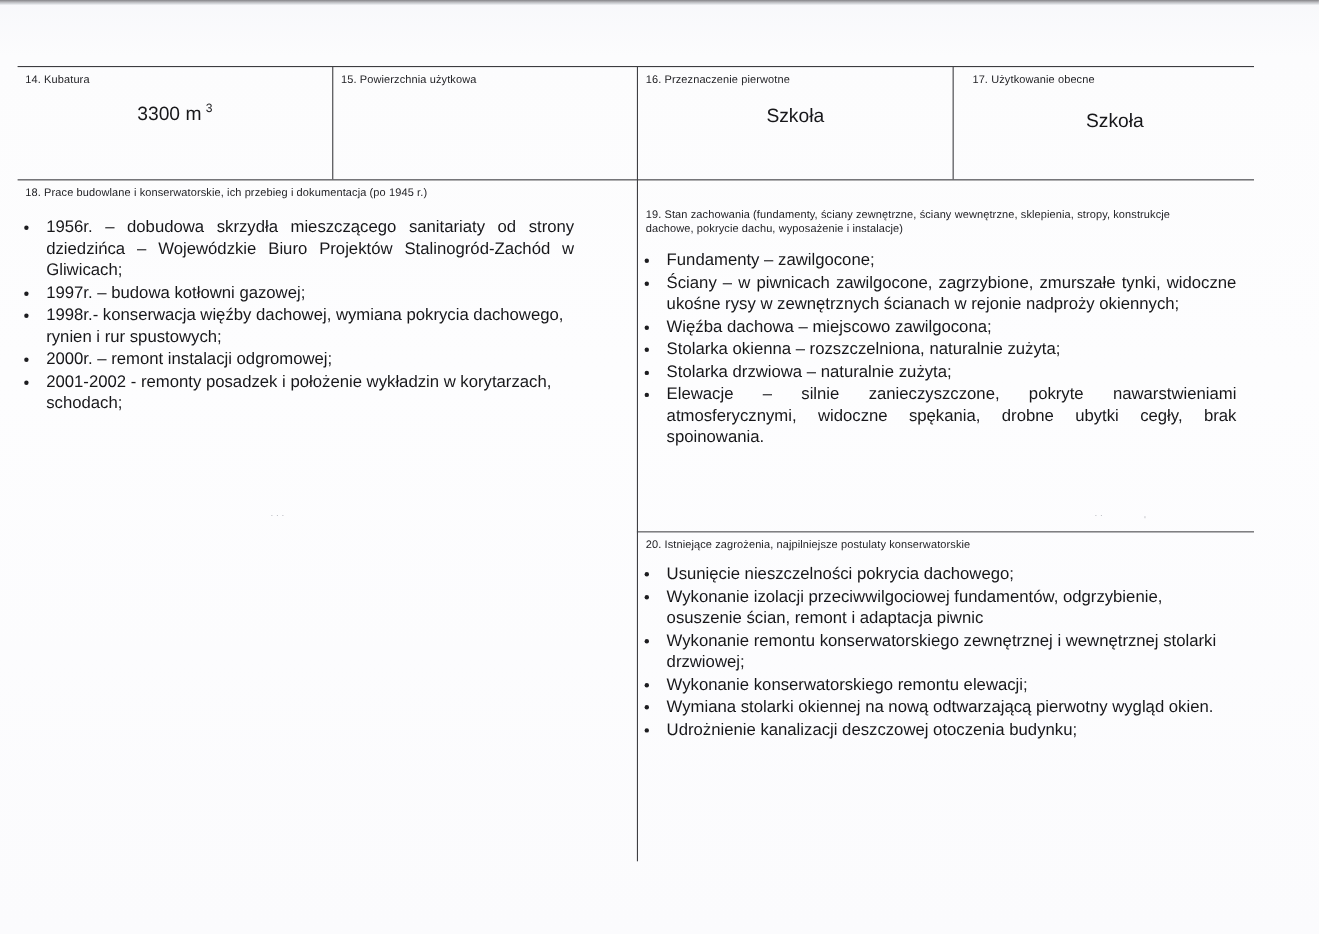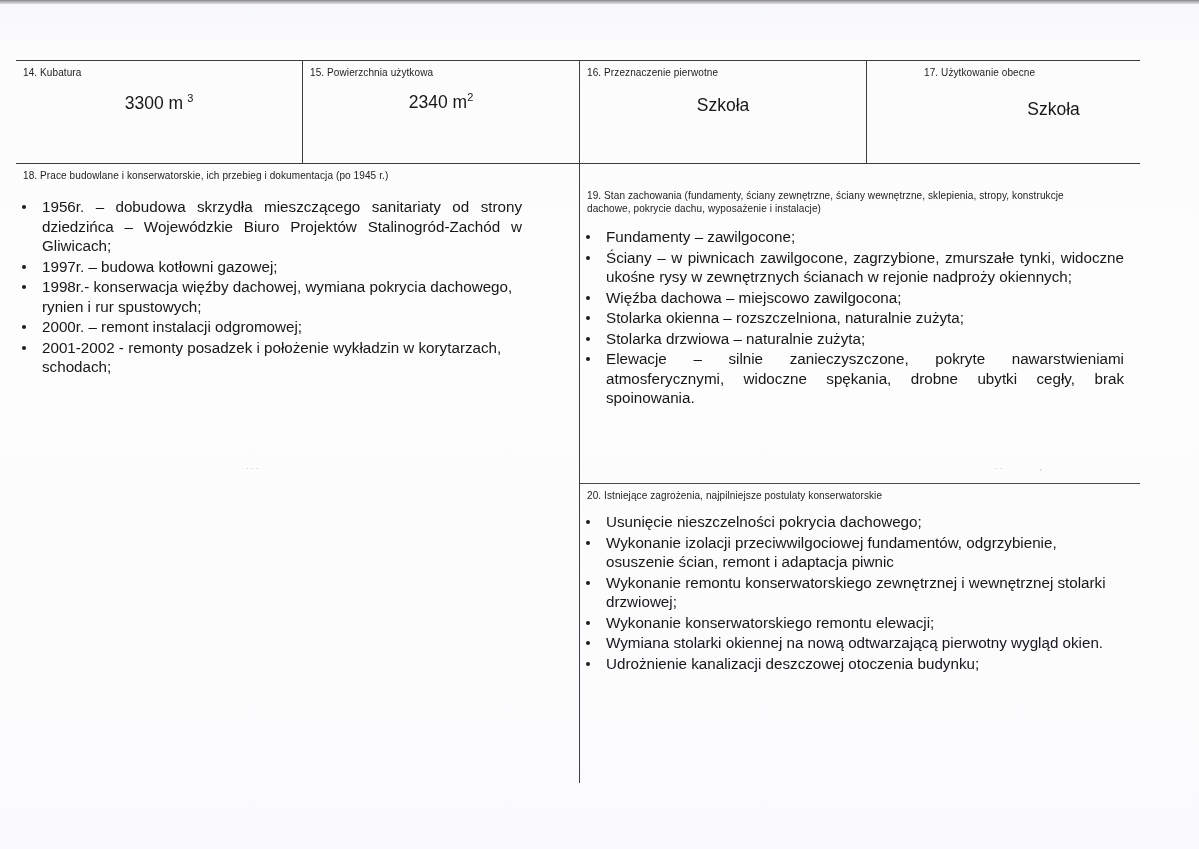--- a/index.html
+++ b/index.html
@@ -156,31 +156,28 @@
 
   <div class="cell" style="left:16px; top:60px; width:286px; height:103px;">
     <div class="field-label" style="padding:6px 0 0 7px;">14. Kubatura</div>
     <div class="field-value" style="margin-top:14px;">
       <span>3300 m</span><span class="sup sup-gap">3</span>
     </div>
   </div>
 
   <div class="cell" style="left:303px; top:60px; width:276px; height:103px;">
     <div class="field-label" style="padding:6px 0 0 7px;">15. Powierzchnia użytkowa</div>
-    <div class="field-value" style="margin-top:13px;">
-      <span>2340 m</span><span class="sup">2</span>
-    </div>
   </div>
 
   <div class="cell" style="left:580px; top:60px; width:286px; height:103px;">
     <div class="field-label" style="padding:6px 0 0 7px;">16. Przeznaczenie pierwotne</div>
     <div class="field-value" style="margin-top:16px;">Szkoła</div>
   </div>
 
-  <div class="cell" style="left:917px; top:60px; width:273px; height:103px;">
+  <div class="cell" style="left:877px; top:60px; width:273px; height:103px;">
     <div class="field-label" style="padding:6px 0 0 7px;">17. Użytkowanie obecne</div>
     <div class="field-value" style="margin-top:20px;">Szkoła</div>
   </div>
 
   <div class="cell" style="left:16px; top:163px; width:563px; height:620px;">
     <div class="field-label" style="padding:6px 0 0 7px;">18. Prace budowlane i konserwatorskie, ich przebieg i dokumentacja (po 1945 r.)</div>
 
     <ul class="doc-list list-18" style="margin-top:15px;">
       <li class="justify">1956r. – dobudowa skrzydła mieszczącego sanitariaty od strony dziedzińca – Wojewódzkie Biuro Projektów Stalinogród-Zachód w Gliwicach;</li>
       <li>1997r. – budowa kotłowni gazowej;</li>

